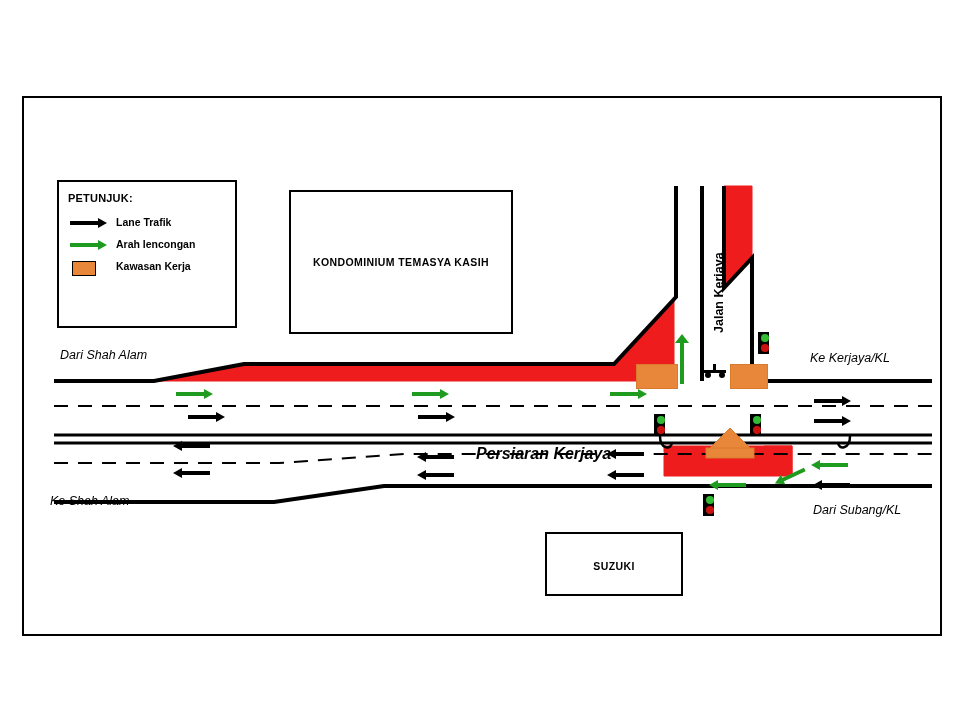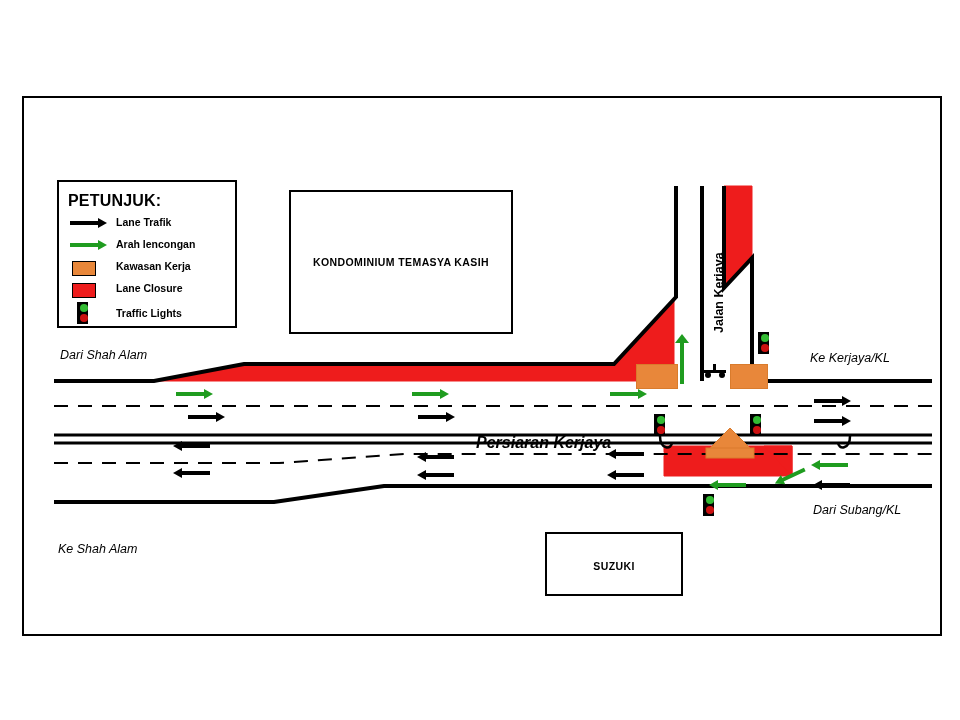--- a/index.html
+++ b/index.html
@@ -31,21 +31,21 @@
   #legend {
     left: 55px; top: 178px;
     width: 180px; height: 148px;
     border: 2px solid #000000;
     background: #ffffff;
     box-sizing: border-box;
   }
   #legend-title {
     position: absolute;
     left: 9px; top: 10px;
-    font-size: 16px; font-weight: bold; color: #000;
+    font-size: 11px; font-weight: bold; color: #000;
     letter-spacing: .2px;
   }
   .legend-row {
     position: absolute;
     left: 9px;
     height: 18px;
     width: 165px;
   }
   .legend-label {
     position: absolute;
@@ -230,49 +230,38 @@
             </div>
         </div>
         <div class="legend-label">Arah  lencongan</div>
       </div>
 
       <div class="legend-row" style="top:76px;">
         <div class="sw-box" style="background:#e8873a;"></div>
         <div class="legend-label">Kawasan Kerja</div>
       </div>
 
-      <div class="legend-row" style="top:98px;">
-        <div class="sw-box" style="background:#ee1c1c;"></div>
-        <div class="legend-label">Lane Closure</div>
-      </div>
-
-      <div class="legend-row" style="top:120px; height:24px;">
-        <div class="tl" style="left:9px; top:0;">
-          <div class="lamp g"></div>
-            <div class="lamp r"></div>
-        </div>
-        <div class="legend-label" style="top:5px;">Traffic Lights</div>
-      </div>
+
     </div>
 
     <div class="building abs" style="left:521px; top:434px; width:138px; height:64px;">
       <div class="blabel" style="top:26px;">SUZUKI</div>
     </div>
 
     <div class="building abs" style="left:265px; top:92px; width:224px; height:144px;">
       <div class="blabel" style="top:64px;">KONDOMINIUM  TEMASYA  KASIH</div>
     </div>
 
 
     <div class="map-label" style="left:36px; top:250px;">Dari Shah Alam</div>
     <div class="map-label" style="left:786px; top:253px;">Ke Kerjaya/KL</div>
-    <div class="map-label" style="left:34px; top:396px;margin-top:48px;">Ke Shah Alam</div>
+    <div class="map-label" style="left:26px; top:396px;">Ke Shah Alam</div>
     <div class="map-label" style="left:789px; top:405px;">Dari Subang/KL</div>
 
-    <div class="map-label big" style="left:452px; top:336px;">Persiaran Kerjaya</div>
+    <div class="map-label big" style="left:452px; top:347px;">Persiaran Kerjaya</div>
 
     <div class="vert-label" style="left:688px; top:235px;">Jalan Kerjaya</div>
 
     <div class="tl abs" style="left:734px; top:234px;">
       <div class="lamp g"></div>
         <div class="lamp r"></div>
     </div>
     <div class="tl abs" style="left:630px; top:316px;">
       <div class="lamp g"></div>
         <div class="lamp r"></div>

